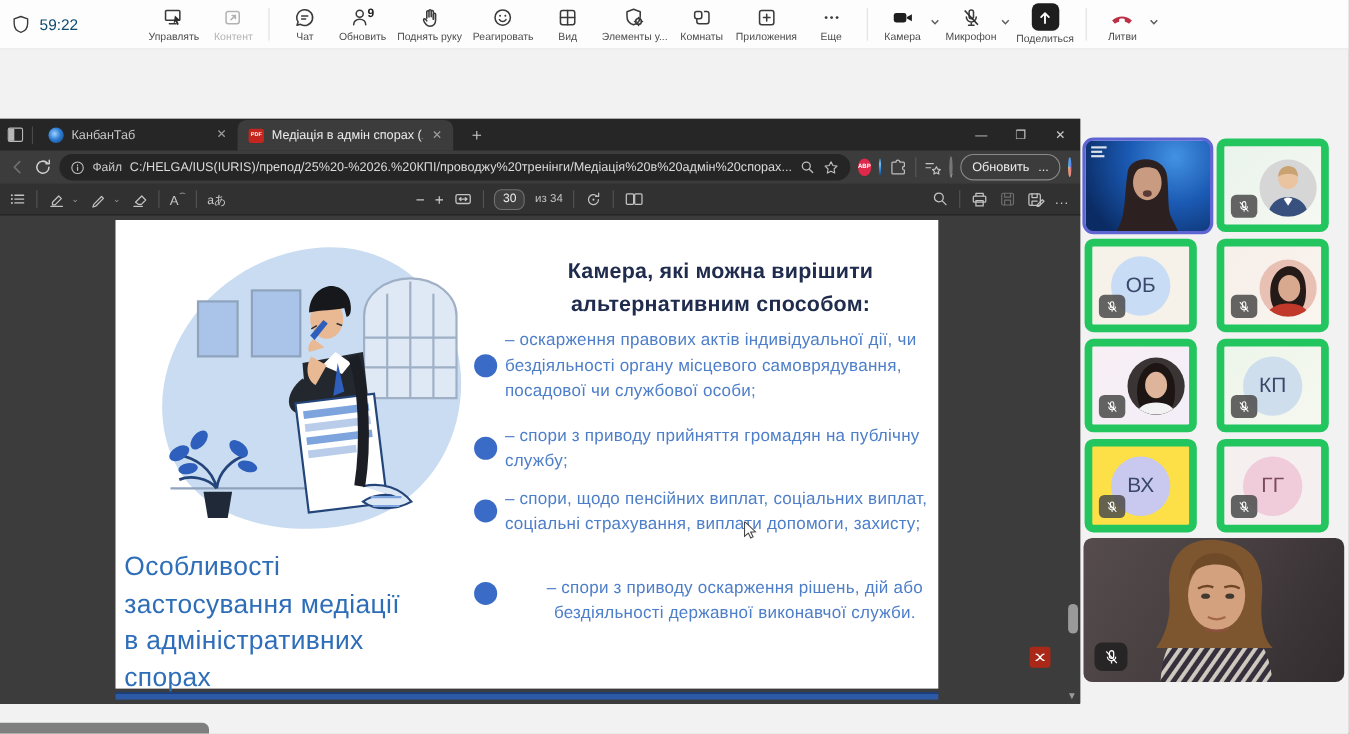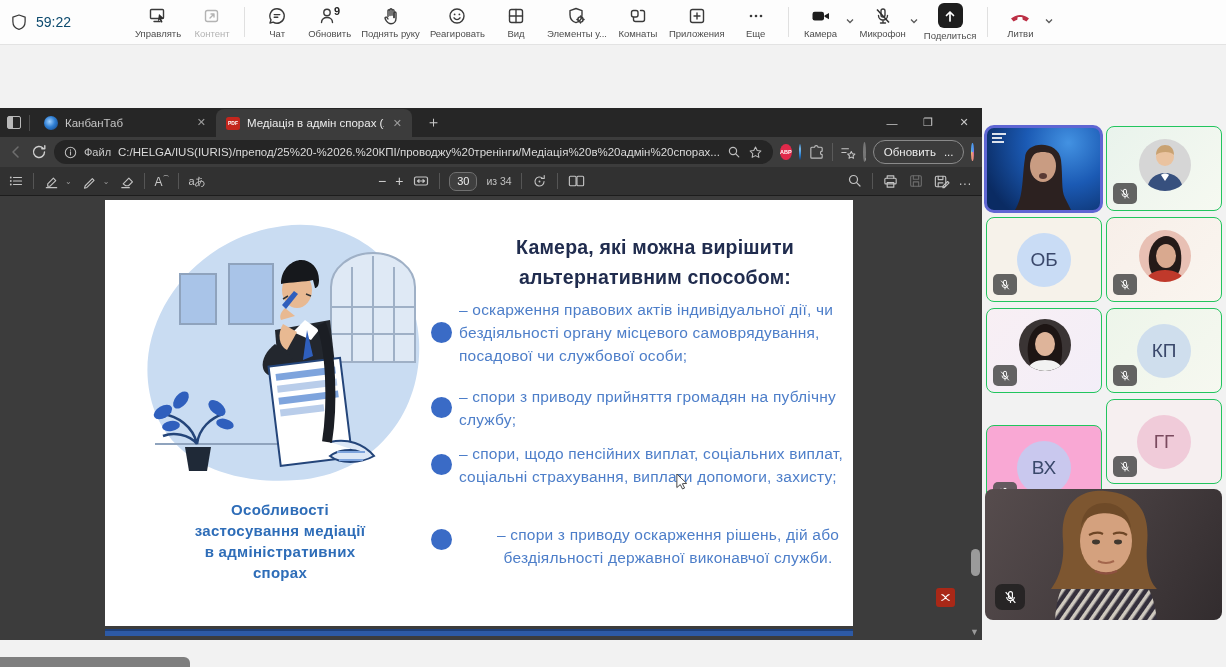--- a/index.html
+++ b/index.html
@@ -91,29 +91,29 @@
   .v-scroll { position:absolute; right:1px; top:0; width:13px; height:100%; }
   .v-thumb { position:absolute; right:1px; top:353px; width:9px; height:27px; background:#9a9a9a; border-radius:5px; }
   .v-down { position:absolute; right:1px; bottom:2px; width:11px; text-align:center; color:#9a9a9a; font-size:9px; }
   .acrobat { position:absolute; left:936px; top:392px; width:19px; height:19px; background:#a92817;
     border-radius:3px; display:flex; align-items:center; justify-content:center; }
   .mouse-cursor { position:absolute; left:676px; top:278px; }
 
   
   .slide-heading { position:absolute; left:340px; top:32px; width:420px; text-align:center;
     font-size:19.5px; font-weight:bold; color:#202c4e; line-height:1.55; letter-spacing:.2px; }
-  .slide-title { position:absolute; left:8px; top:299px; width:334px; text-align:center;
-    font-size:15px; font-weight:bold; color:#2e6db8; line-height:1.4; letter-spacing:.3px; }
+  .slide-title { position:absolute; left:8px; top:299px; width:334px; text-align:left;
+    font-size:24px; font-weight:normal; color:#2e6db8; line-height:1.4; letter-spacing:.3px; }
   .bullet-dot { position:absolute; left:326px; width:21px; height:21px; border-radius:50%; background:#3a6bc6; }
   .bullet-text { position:absolute; left:354px; width:400px; font-size:15.5px; color:#4d7ec9;
     line-height:1.48; letter-spacing:.2px; }
   .illus { position:absolute; left:20px; top:12px; }
 
   
-  .tile { position:absolute; width:116px; height:85px; border-radius:8px; border:1px solid #22c55e;
+  .tile { position:absolute; width:102px; height:85px; border-radius:8px; border:7px solid #22c55e;
     overflow:hidden; }
   .tile.speaking { border:3px solid #5f66d3; border-radius:10px; }
   .tile-video1 { background:radial-gradient(circle at 72% 18%, #4392e2 0%, #1b5ab4 40%, #0a2b63 85%); }
   .init-circle { position:absolute; left:50%; top:50%; transform:translate(-50%,-50%);
     border-radius:50%; width:54px; height:54px; display:flex; align-items:center; justify-content:center;
     font-size:19px; color:#3a486b; }
   .muted { position:absolute; left:6px; bottom:6px; width:24px; height:21px; border-radius:5px;
     background:rgba(78,78,78,.88); display:flex; align-items:center; justify-content:center; }
   .big-tile { position:absolute; left:985px; top:489px; width:237px; height:131px; border-radius:8px;
     overflow:hidden; background:linear-gradient(120deg,#564c4d 0%, #443c3e 55%, #322c2e 100%); }
@@ -646,21 +646,21 @@
     <span class="init-circle" style="background:#cfdeed;">КП</span>
     <span class="muted">
       <svg width="12" height="12" viewBox="0 0 14 14">
           <rect x="5.2" y="1.5" width="3.6" height="6.5" rx="1.8" fill="none" stroke="#fff" stroke-width="1.1"></rect>
           <path d="M3.5 6.5a3.5 3.5 0 0 0 7 0M7 10v2.2" fill="none" stroke="#fff" stroke-width="1.1"></path>
           <path d="M2.5 2L11.5 12" stroke="#fff" stroke-width="1.1"></path>
         </svg>
     </span>
   </div>
 
-  <div class="tile" style="left:986px; top:399px; background:#f9a8d4;margin-top:26px;">
+  <div class="tile" style="left:986px; top:399px; background:#fde047;">
     <span class="init-circle" style="background:#c9c8ee;">ВХ</span>
     <span class="muted">
       <svg width="12" height="12" viewBox="0 0 14 14">
           <rect x="5.2" y="1.5" width="3.6" height="6.5" rx="1.8" fill="none" stroke="#fff" stroke-width="1.1"></rect>
           <path d="M3.5 6.5a3.5 3.5 0 0 0 7 0M7 10v2.2" fill="none" stroke="#fff" stroke-width="1.1"></path>
           <path d="M2.5 2L11.5 12" stroke="#fff" stroke-width="1.1"></path>
         </svg>
     </span>
   </div>
   <div class="tile" style="left:1106px; top:399px; background:#f6eff0;">

